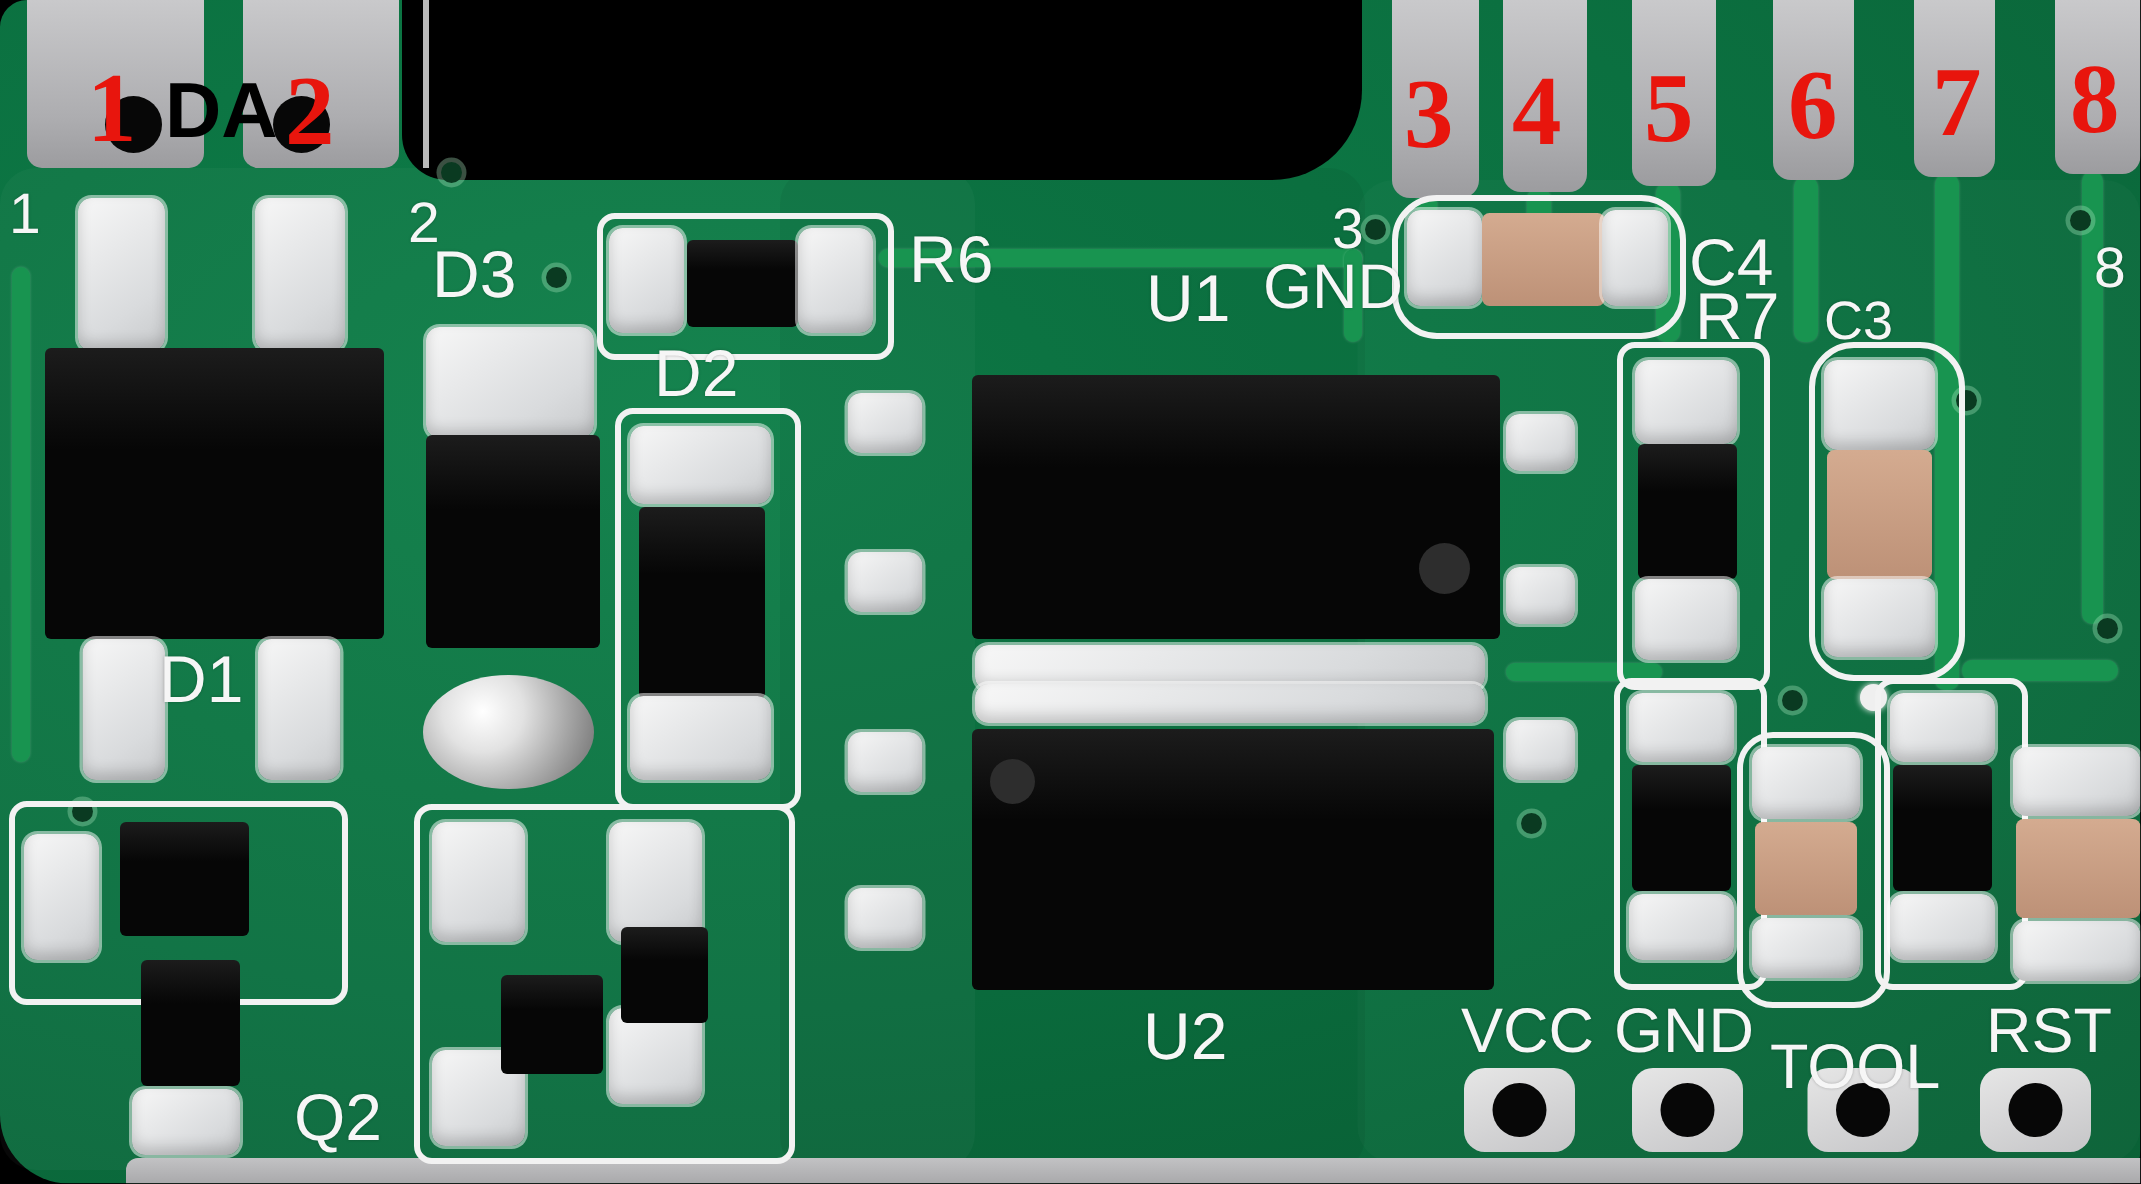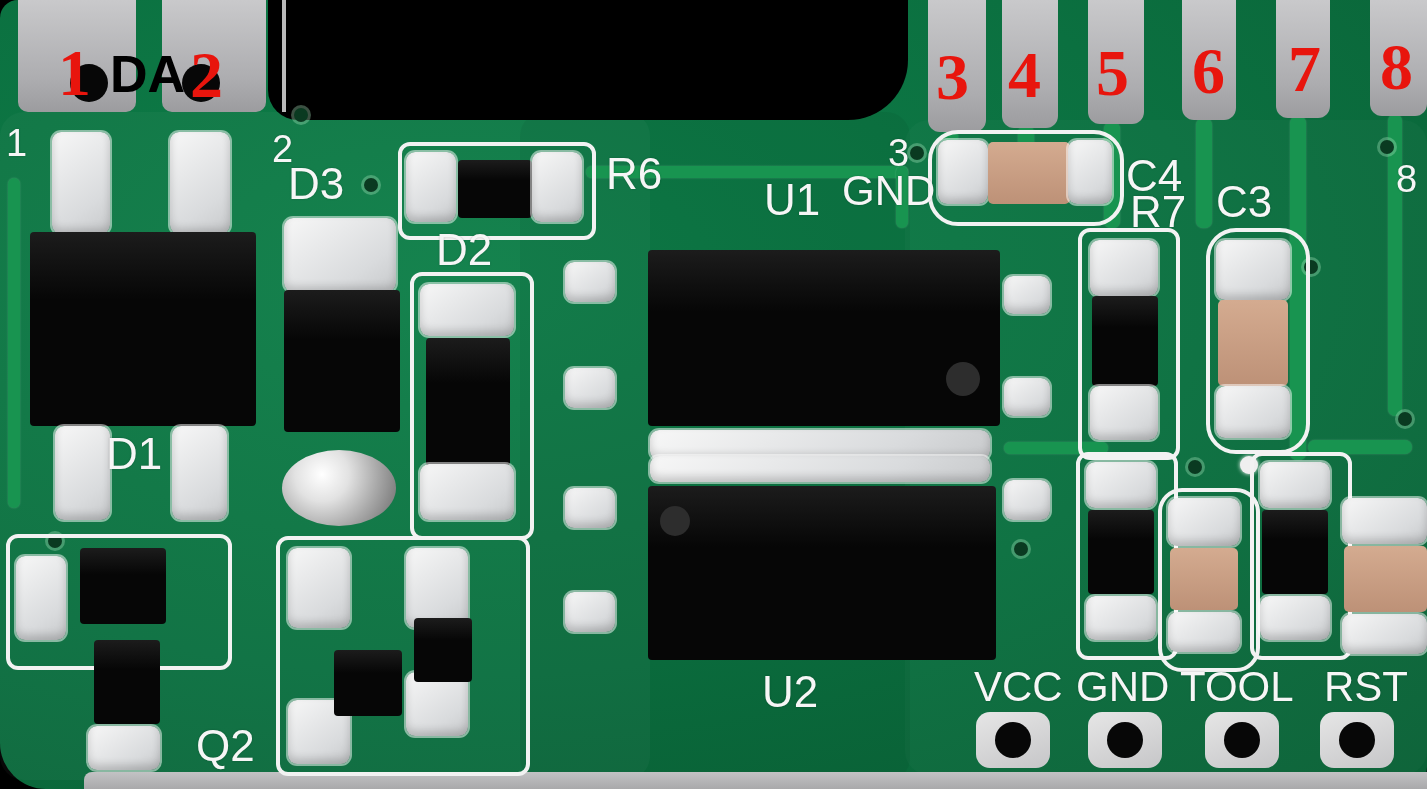--- a/index.html
+++ b/index.html
@@ -180,28 +180,28 @@
   <span class="silk-text" style="left:888px;top:134px;font-size:38px;">3</span>
   <span class="silk-text" style="left:1396px;top:160px;font-size:38px;">8</span>
 
   <span class="silk-text" style="left:288px;top:162px;font-size:44px;">D3</span>
   <span class="silk-text" style="left:606px;top:152px;font-size:44px;">R6</span>
   <span class="silk-text" style="left:436px;top:228px;font-size:44px;">D2</span>
   <span class="silk-text" style="left:764px;top:178px;font-size:44px;">U1</span>
   <span class="silk-text" style="left:842px;top:170px;font-size:42px;">GND</span>
   <span class="silk-text" style="left:1126px;top:154px;font-size:44px;">C4</span>
   <span class="silk-text" style="left:1130px;top:190px;font-size:44px;">R7</span>
-  <span class="silk-text" style="left:1216px;top:180px;font-size:44px;">C3</span>
+  <span class="silk-text" style="left:1216px;top:196px;font-size:36px;">C3</span>
   <span class="silk-text" style="left:106px;top:432px;font-size:44px;">D1</span>
   <span class="silk-text" style="left:762px;top:670px;font-size:44px;">U2</span>
   <span class="silk-text" style="left:196px;top:724px;font-size:44px;">Q2</span>
 
   <span class="silk-text" style="left:974px;top:666px;font-size:42px;">VCC</span>
   <span class="silk-text" style="left:1076px;top:666px;font-size:42px;">GND</span>
-  <span class="silk-text" style="left:1180px;top:666px;font-size:42px;">TOOL</span>
+  <span class="silk-text" style="left:1180px;top:690px;font-size:42px;">TOOL</span>
   <span class="silk-text" style="left:1324px;top:666px;font-size:42px;">RST</span>
 
   <span class="red-num" style="left:58px;top:40px;">1</span>
   <span class="red-num" style="left:190px;top:42px;">2</span>
   <span class="red-num" style="left:936px;top:44px;">3</span>
   <span class="red-num" style="left:1008px;top:42px;">4</span>
   <span class="red-num" style="left:1096px;top:40px;">5</span>
   <span class="red-num" style="left:1192px;top:38px;">6</span>
   <span class="red-num" style="left:1288px;top:36px;">7</span>
   <span class="red-num" style="left:1380px;top:34px;">8</span>

